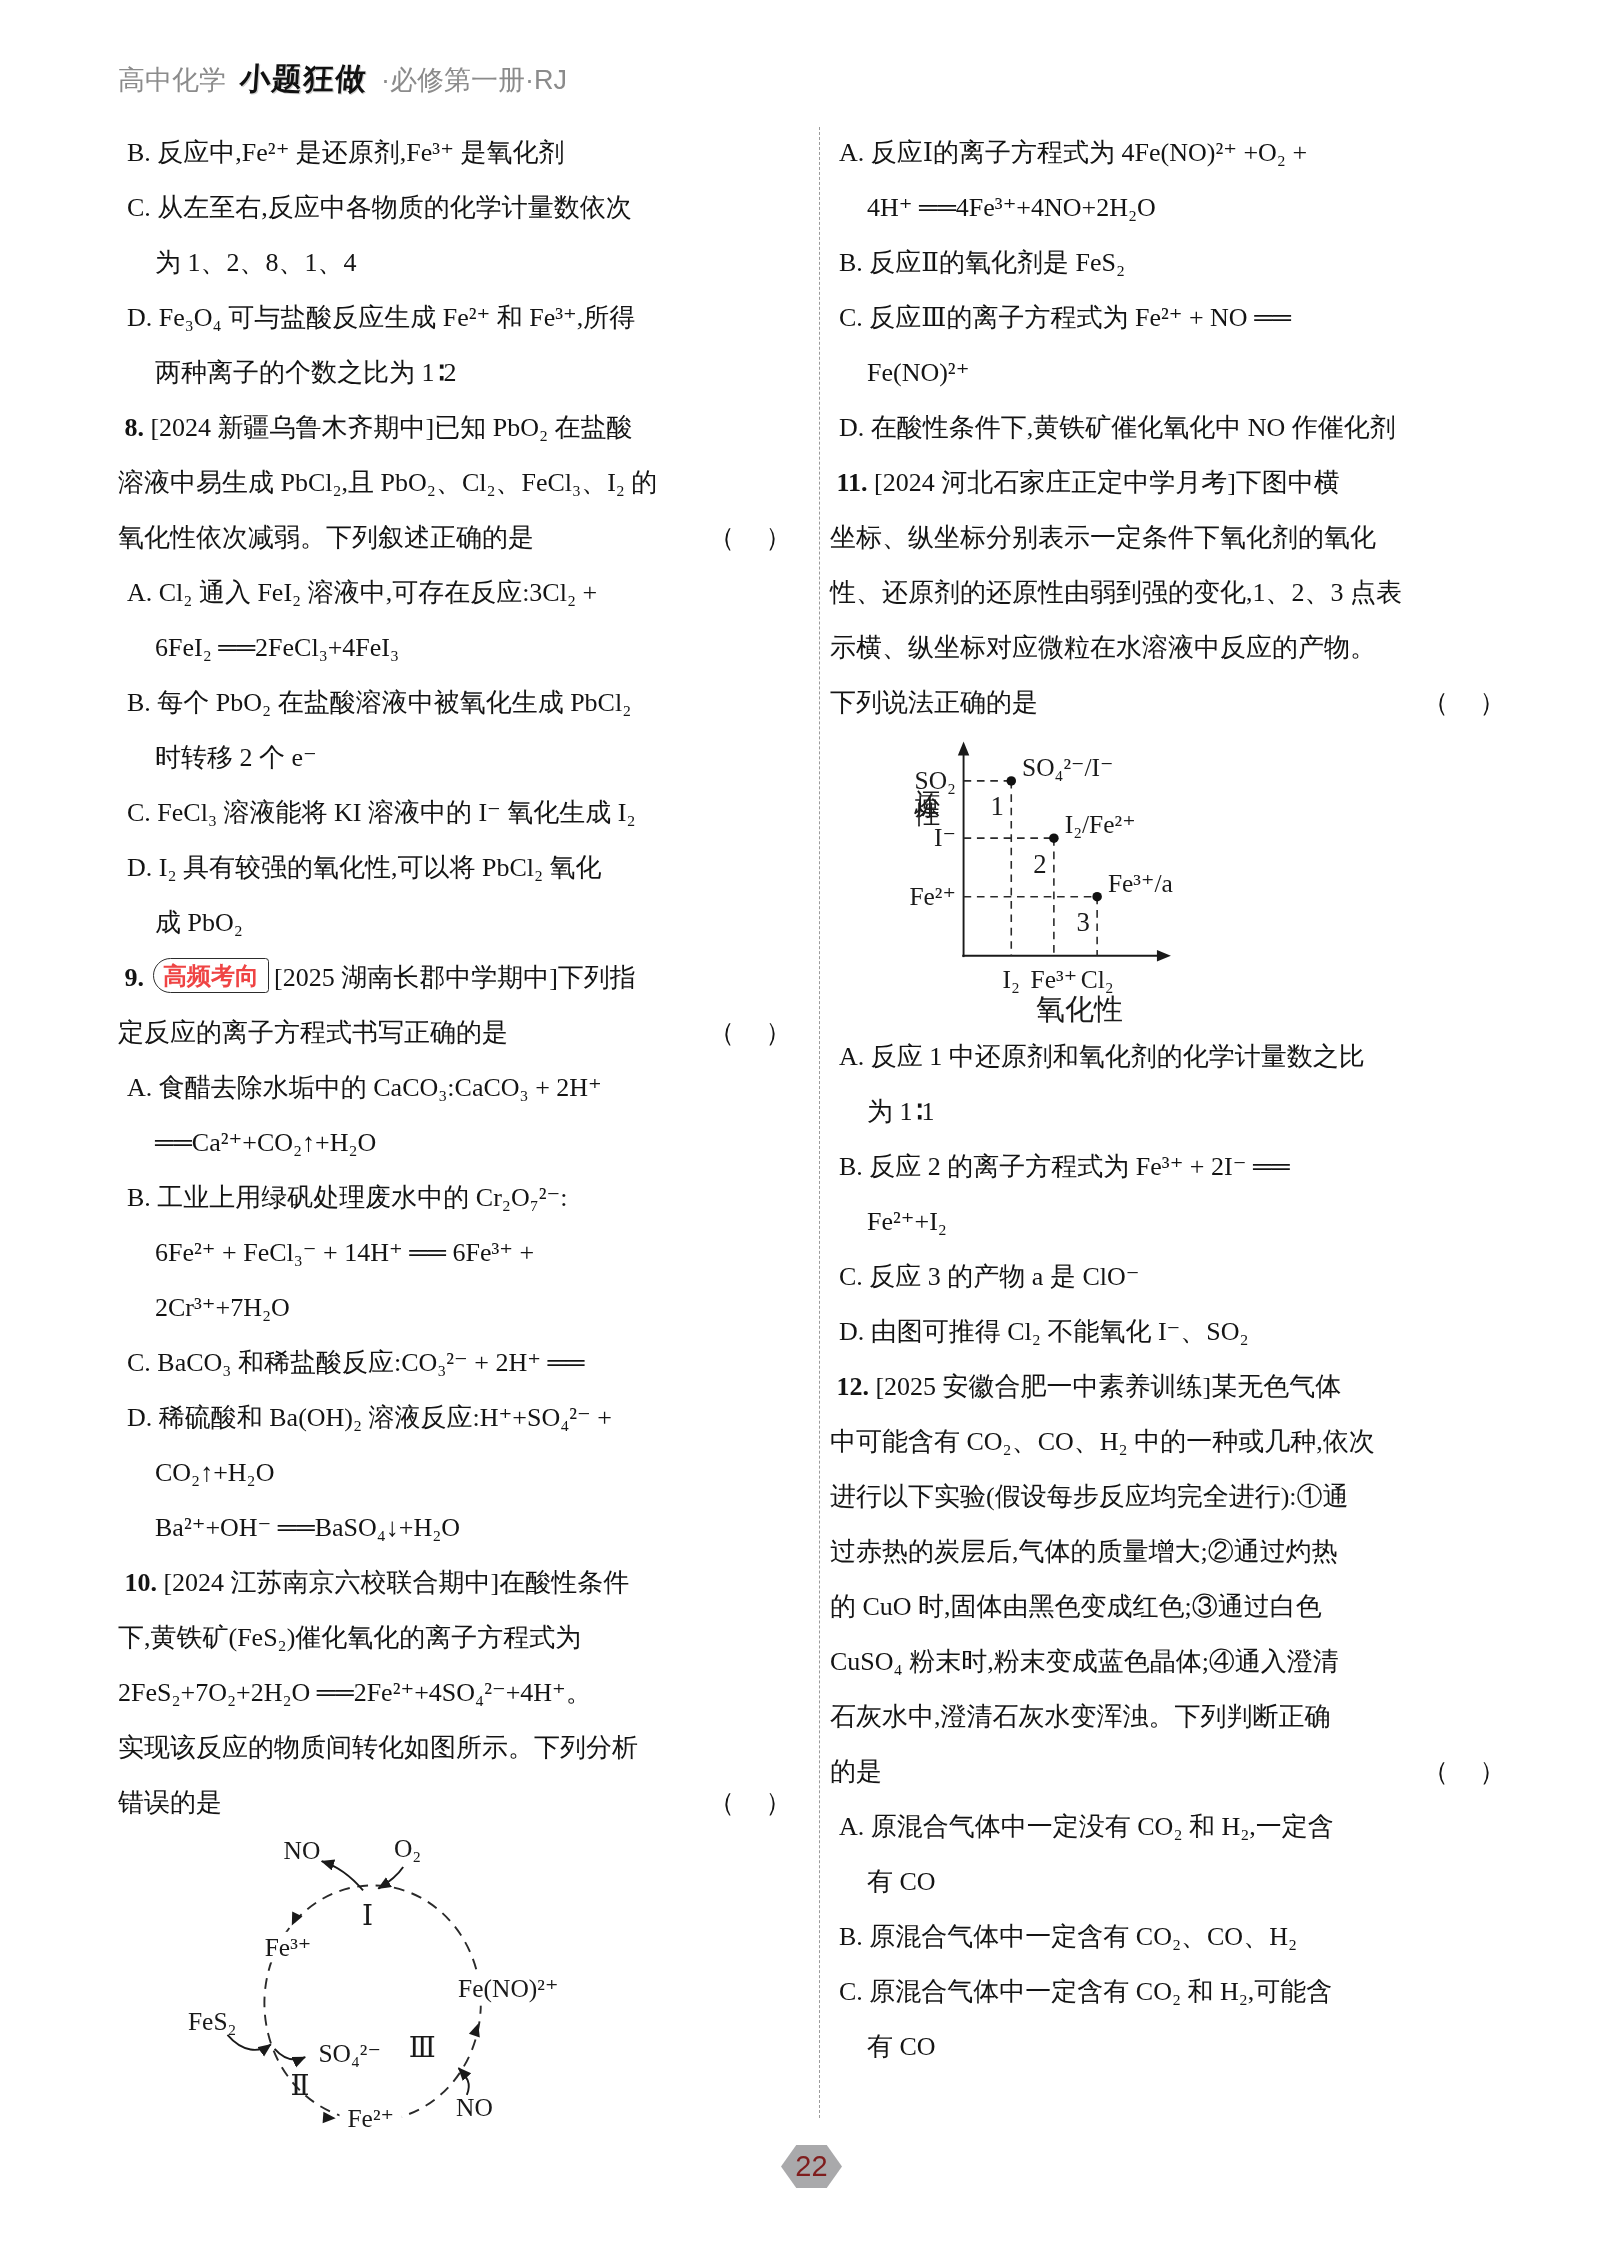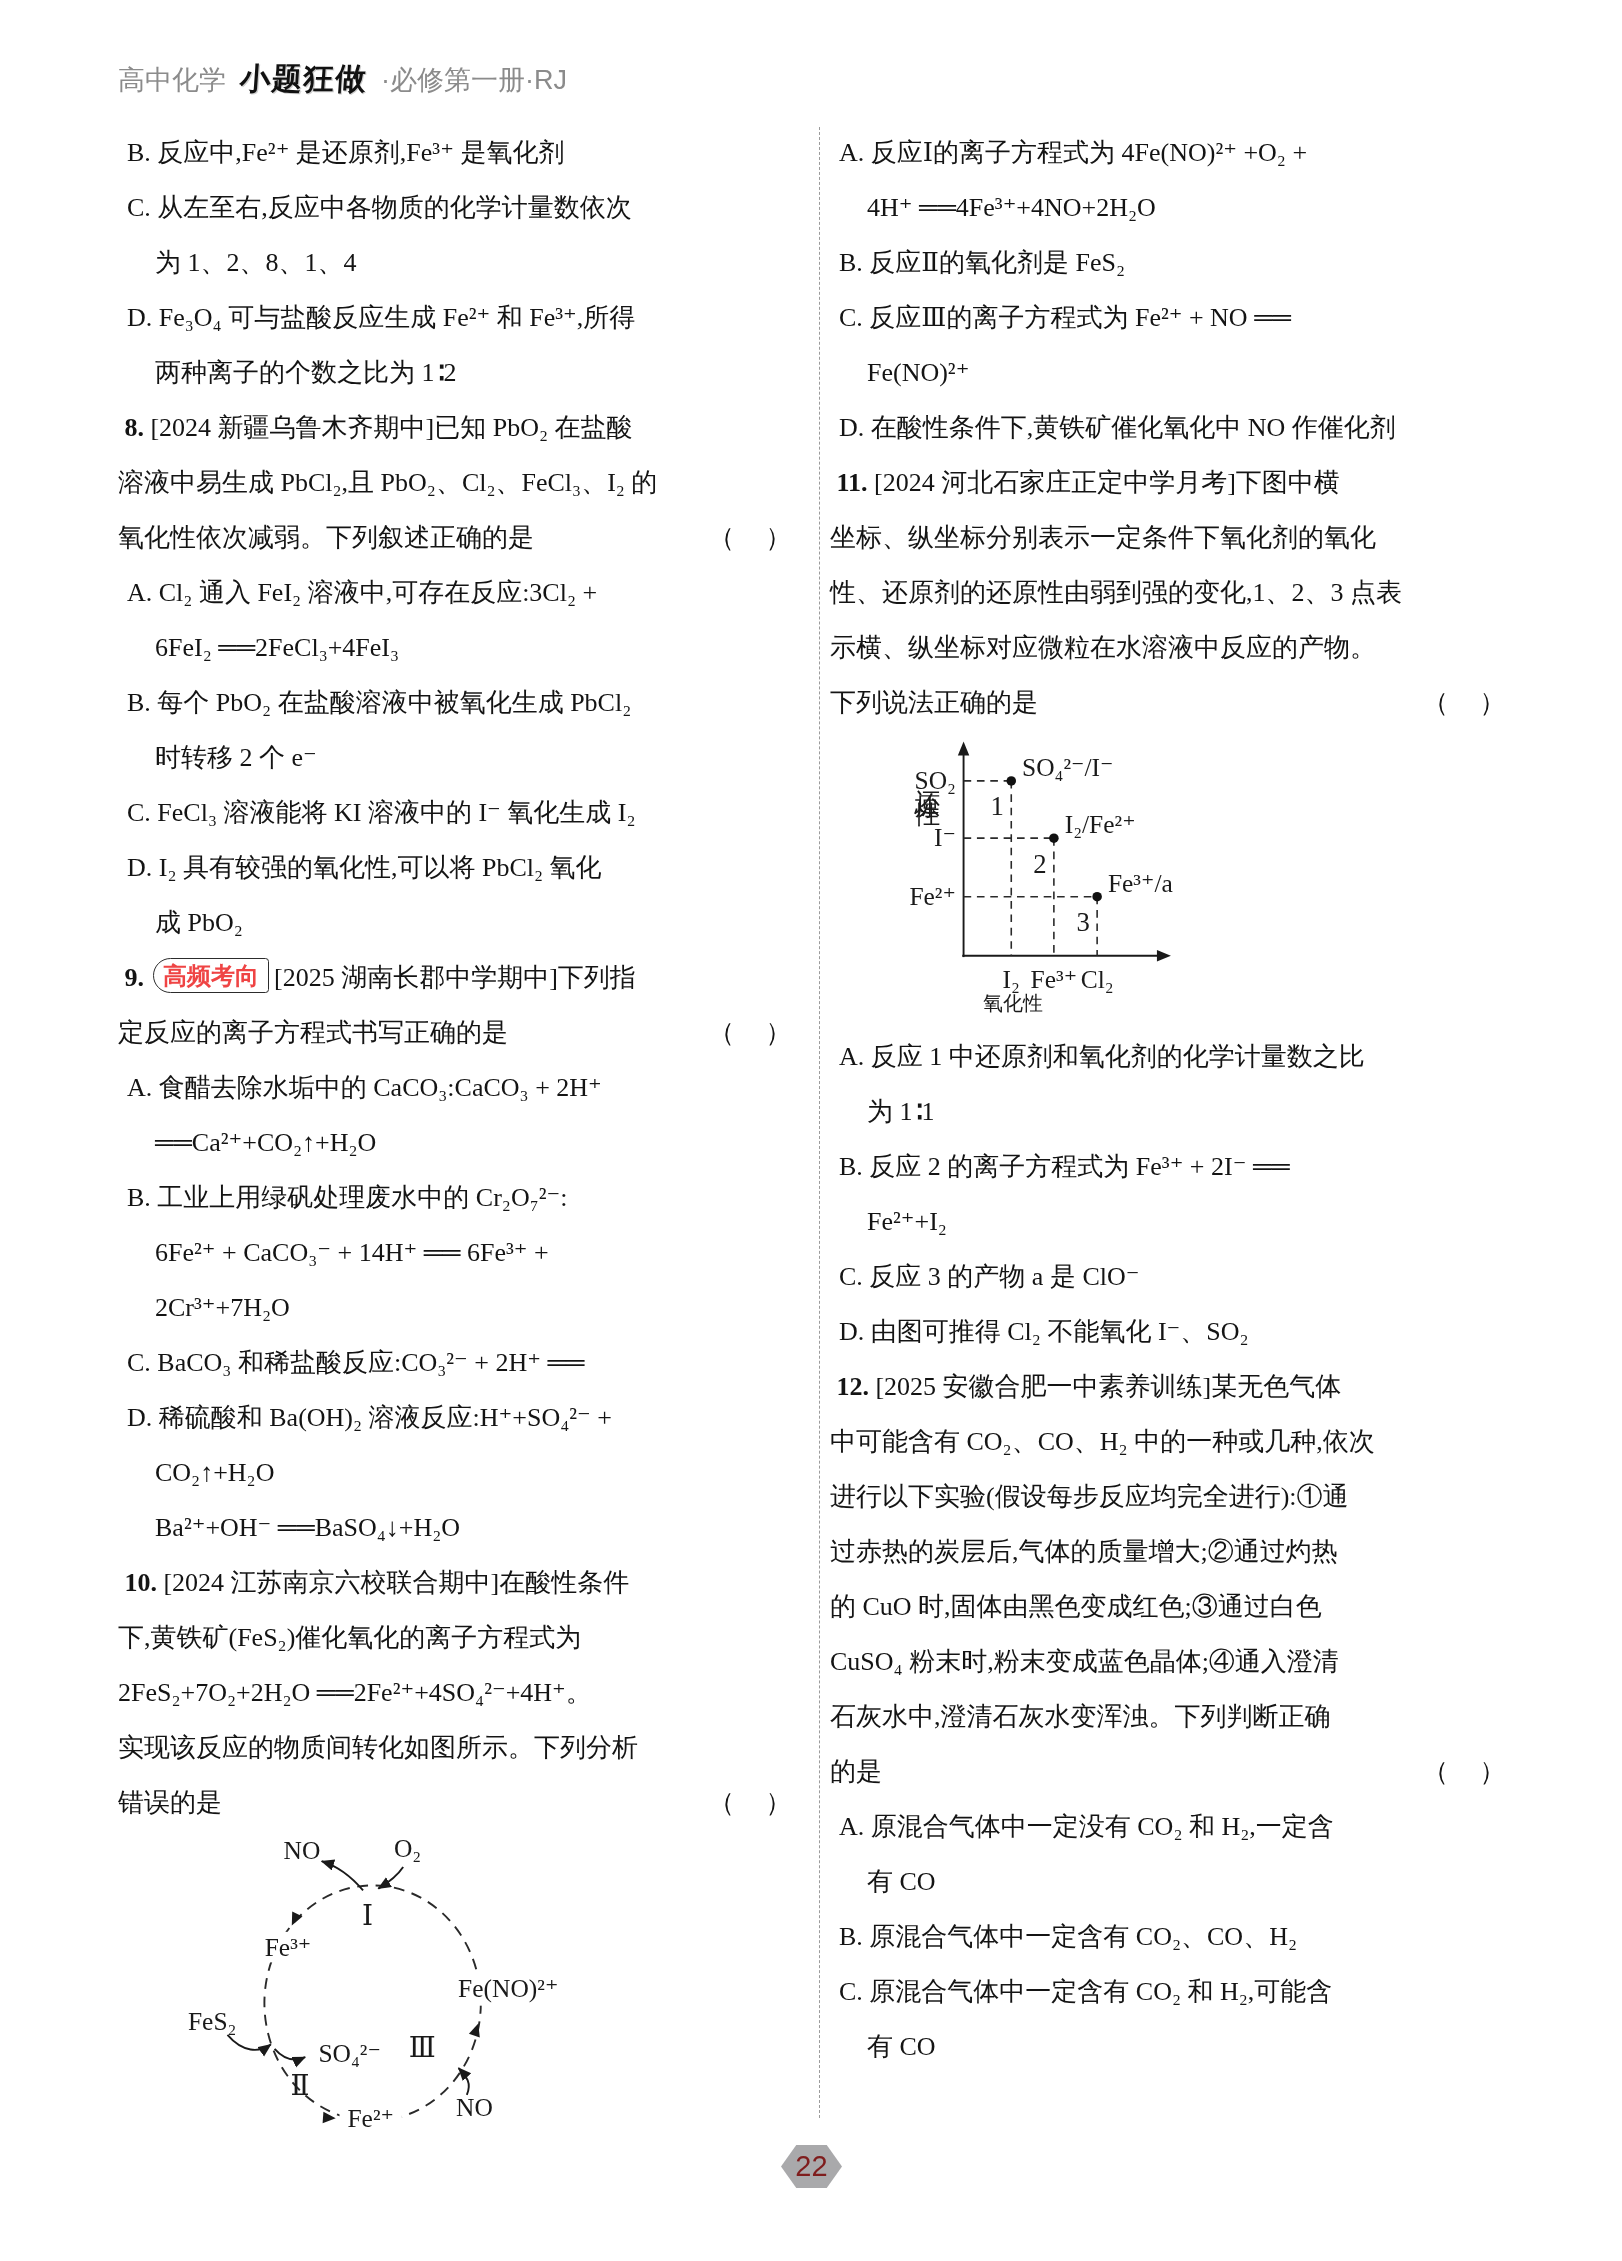--- a/index.html
+++ b/index.html
@@ -24,21 +24,21 @@
   .line .bracket{float:right;letter-spacing:2.5px;}
   .badge{display:inline-block;border:1.9px solid #2c2c2c;border-radius:19px 3.8px 3.8px 19px;
          padding:0 9px;margin:0 5.1px 0 2.5px;font-weight:700;font-size:24px;line-height:33px;
          font-family:"Liberation Sans","DejaVu Sans",sans-serif;vertical-align:2.5px;color:#ef4444;}
   
   svg text{font-family:"Liberation Serif","DejaVu Serif",serif;fill:#1a1a1a;}
   .chart-fig{position:relative;width:678px;height:299px;}
   .chart-fig svg{position:absolute;left:0;top:0;}
   .ylabel{position:absolute;left:80px;top:39px;font-size:25.5px;letter-spacing:6.4px;
           writing-mode:vertical-rl;text-orientation:upright;color:#1a1a1a;}
-  .xlabel{position:absolute;left:153px;top:260px;width:140px;text-align:left;font-size:20px;color:#1a1a1a;}
+  .xlabel{position:absolute;left:153px;top:260px;width:140px;text-align:right;font-size:29px;color:#1a1a1a;}
   .cycle-fig{position:relative;width:676px;height:331px;}
   
   .hex{position:absolute;left:781px;top:2145px;width:61px;height:43px;background:#a9a9ab;
        clip-path:polygon(25% 0,75% 0,100% 50%,75% 100%,25% 100%,0 50%);
        display:flex;align-items:center;justify-content:center;
        font-family:"Liberation Sans","DejaVu Sans",sans-serif;font-size:29px;color:#7f1d1d;}
 </style>
 </head>
 <body>
 
@@ -67,21 +67,21 @@
         <div class="line opt"><span class="txt">B. 每个 PbO₂ 在盐酸溶液中被氧化生成 PbCl₂</span></div>
         <div class="line cont"><span class="txt">时转移 2 个 e⁻</span></div>
         <div class="line opt"><span class="txt">C. FeCl₃ 溶液能将 KI 溶液中的 I⁻ 氧化生成 I₂</span></div>
         <div class="line opt"><span class="txt">D. I₂ 具有较强的氧化性,可以将 PbCl₂ 氧化</span></div>
         <div class="line cont"><span class="txt">成 PbO₂</span></div>
         <div class="line qbadge"><span class="qnum">9. </span><span class="badge">高频考向</span><span class="txt">[2025 湖南长郡中学期中]下列指</span></div>
         <div class="line qc"><span class="bracket">（　）</span><span class="txt">定反应的离子方程式书写正确的是</span></div>
         <div class="line opt"><span class="txt">A. 食醋去除水垢中的 CaCO₃:CaCO₃ + 2H⁺</span></div>
         <div class="line cont"><span class="txt">══Ca²⁺+CO₂↑+H₂O</span></div>
         <div class="line opt"><span class="txt">B. 工业上用绿矾处理废水中的 Cr₂O₇²⁻:</span></div>
-        <div class="line cont"><span class="txt">6Fe²⁺ + CaCO₃⁻ + 14H⁺ ══ 6Fe³⁺ +</span></div>
+        <div class="line cont"><span class="txt">6Fe²⁺ + FeCl₃⁻ + 14H⁺ ══ 6Fe³⁺ +</span></div>
         <div class="line cont"><span class="txt">2Cr³⁺+7H₂O</span></div>
         <div class="line opt"><span class="txt">C. BaCO₃ 和稀盐酸反应:CO₃²⁻ + 2H⁺ ══</span></div>
         <div class="line opt"><span class="txt">D. 稀硫酸和 Ba(OH)₂ 溶液反应:H⁺+SO₄²⁻ +</span></div>
         <div class="line cont"><span class="txt">CO₂↑+H₂O</span></div>
         <div class="line cont"><span class="txt">Ba²⁺+OH⁻ ══BaSO₄↓+H₂O</span></div>
         <div class="line q"><span class="qnum">10. </span><span class="txt">[2024 江苏南京六校联合期中]在酸性条件</span></div>
         <div class="line qc"><span class="txt">下,黄铁矿(FeS₂)催化氧化的离子方程式为</span></div>
         <div class="line qc"><span class="txt">2FeS₂+7O₂+2H₂O ══2Fe²⁺+4SO₄²⁻+4H⁺。</span></div>
         <div class="line qc"><span class="txt">实现该反应的物质间转化如图所示。下列分析</span></div>
         <div class="line qc"><span class="bracket">（　）</span><span class="txt">错误的是</span></div>

